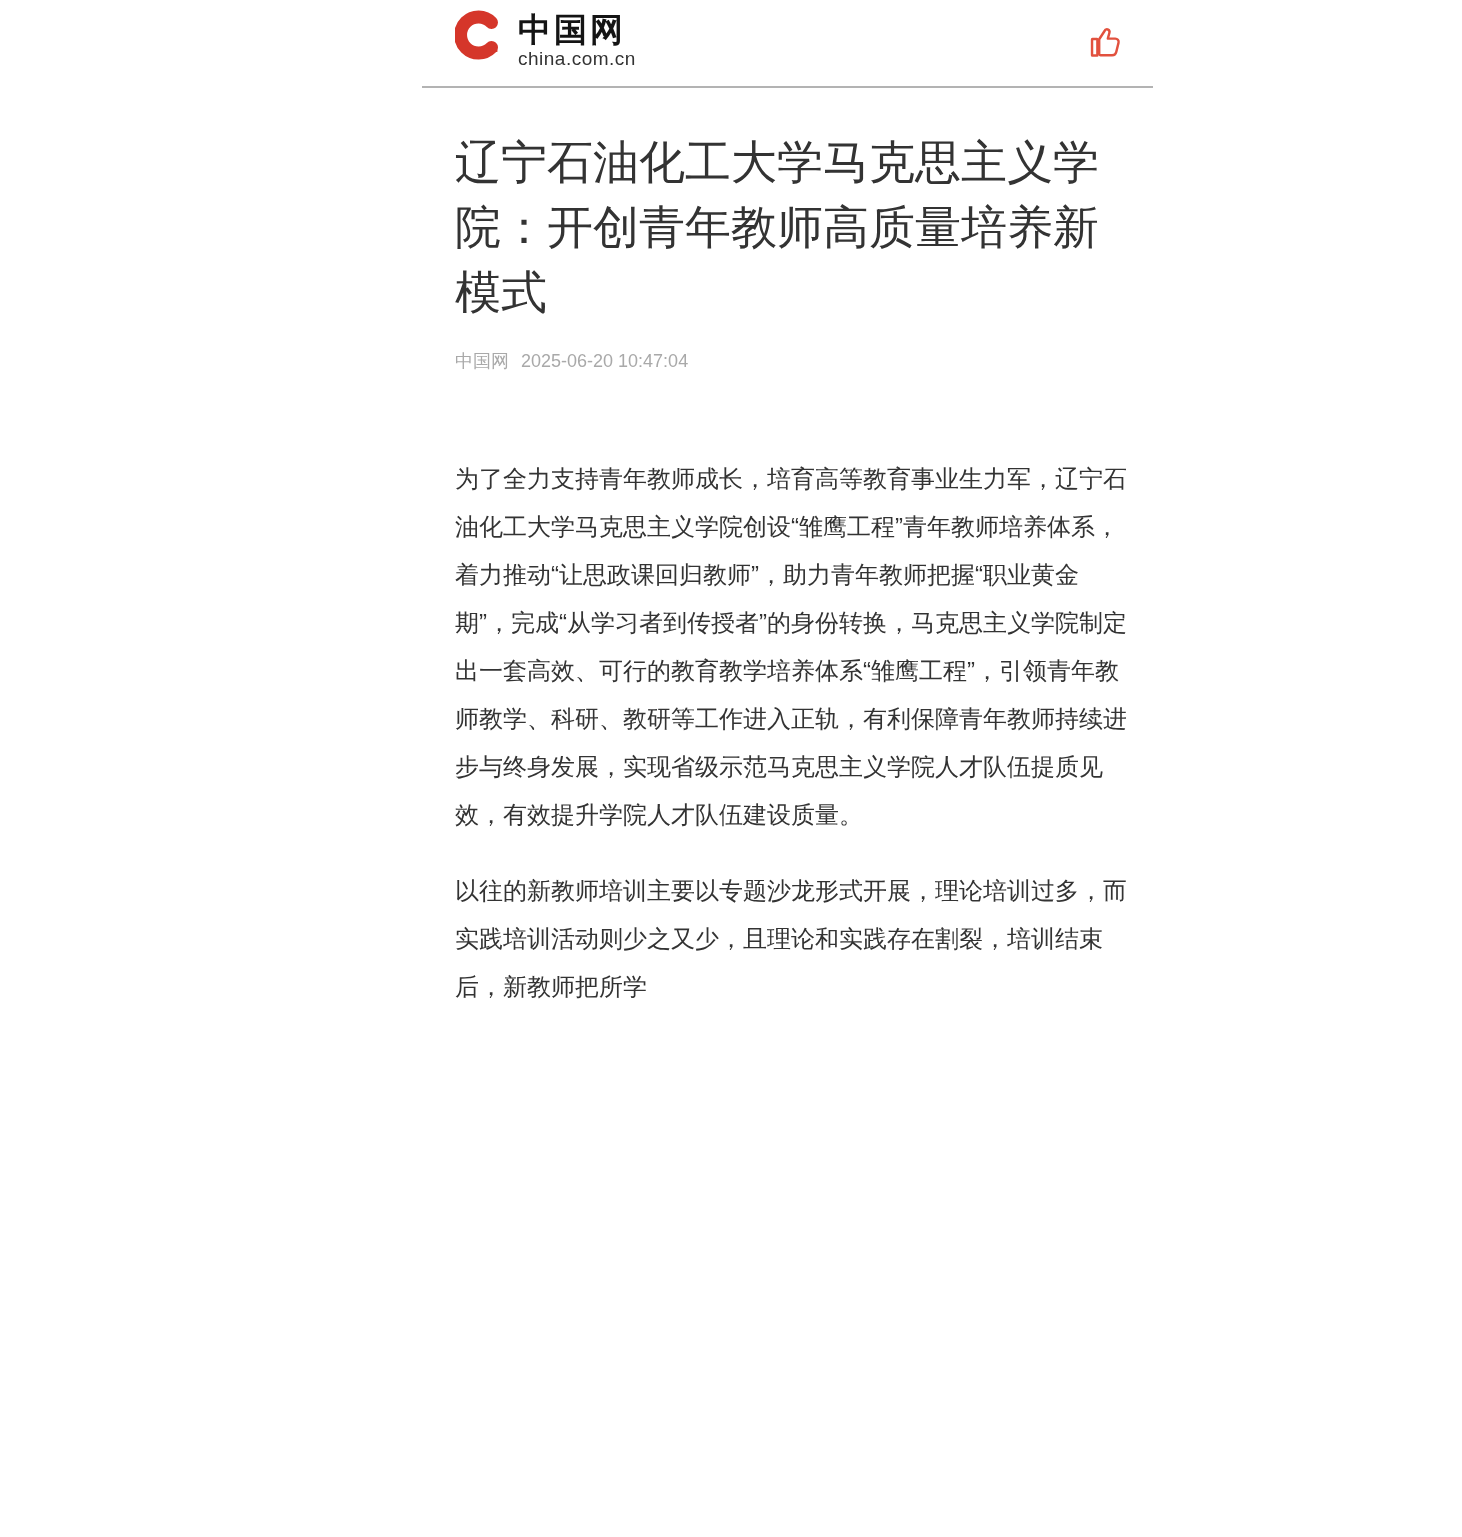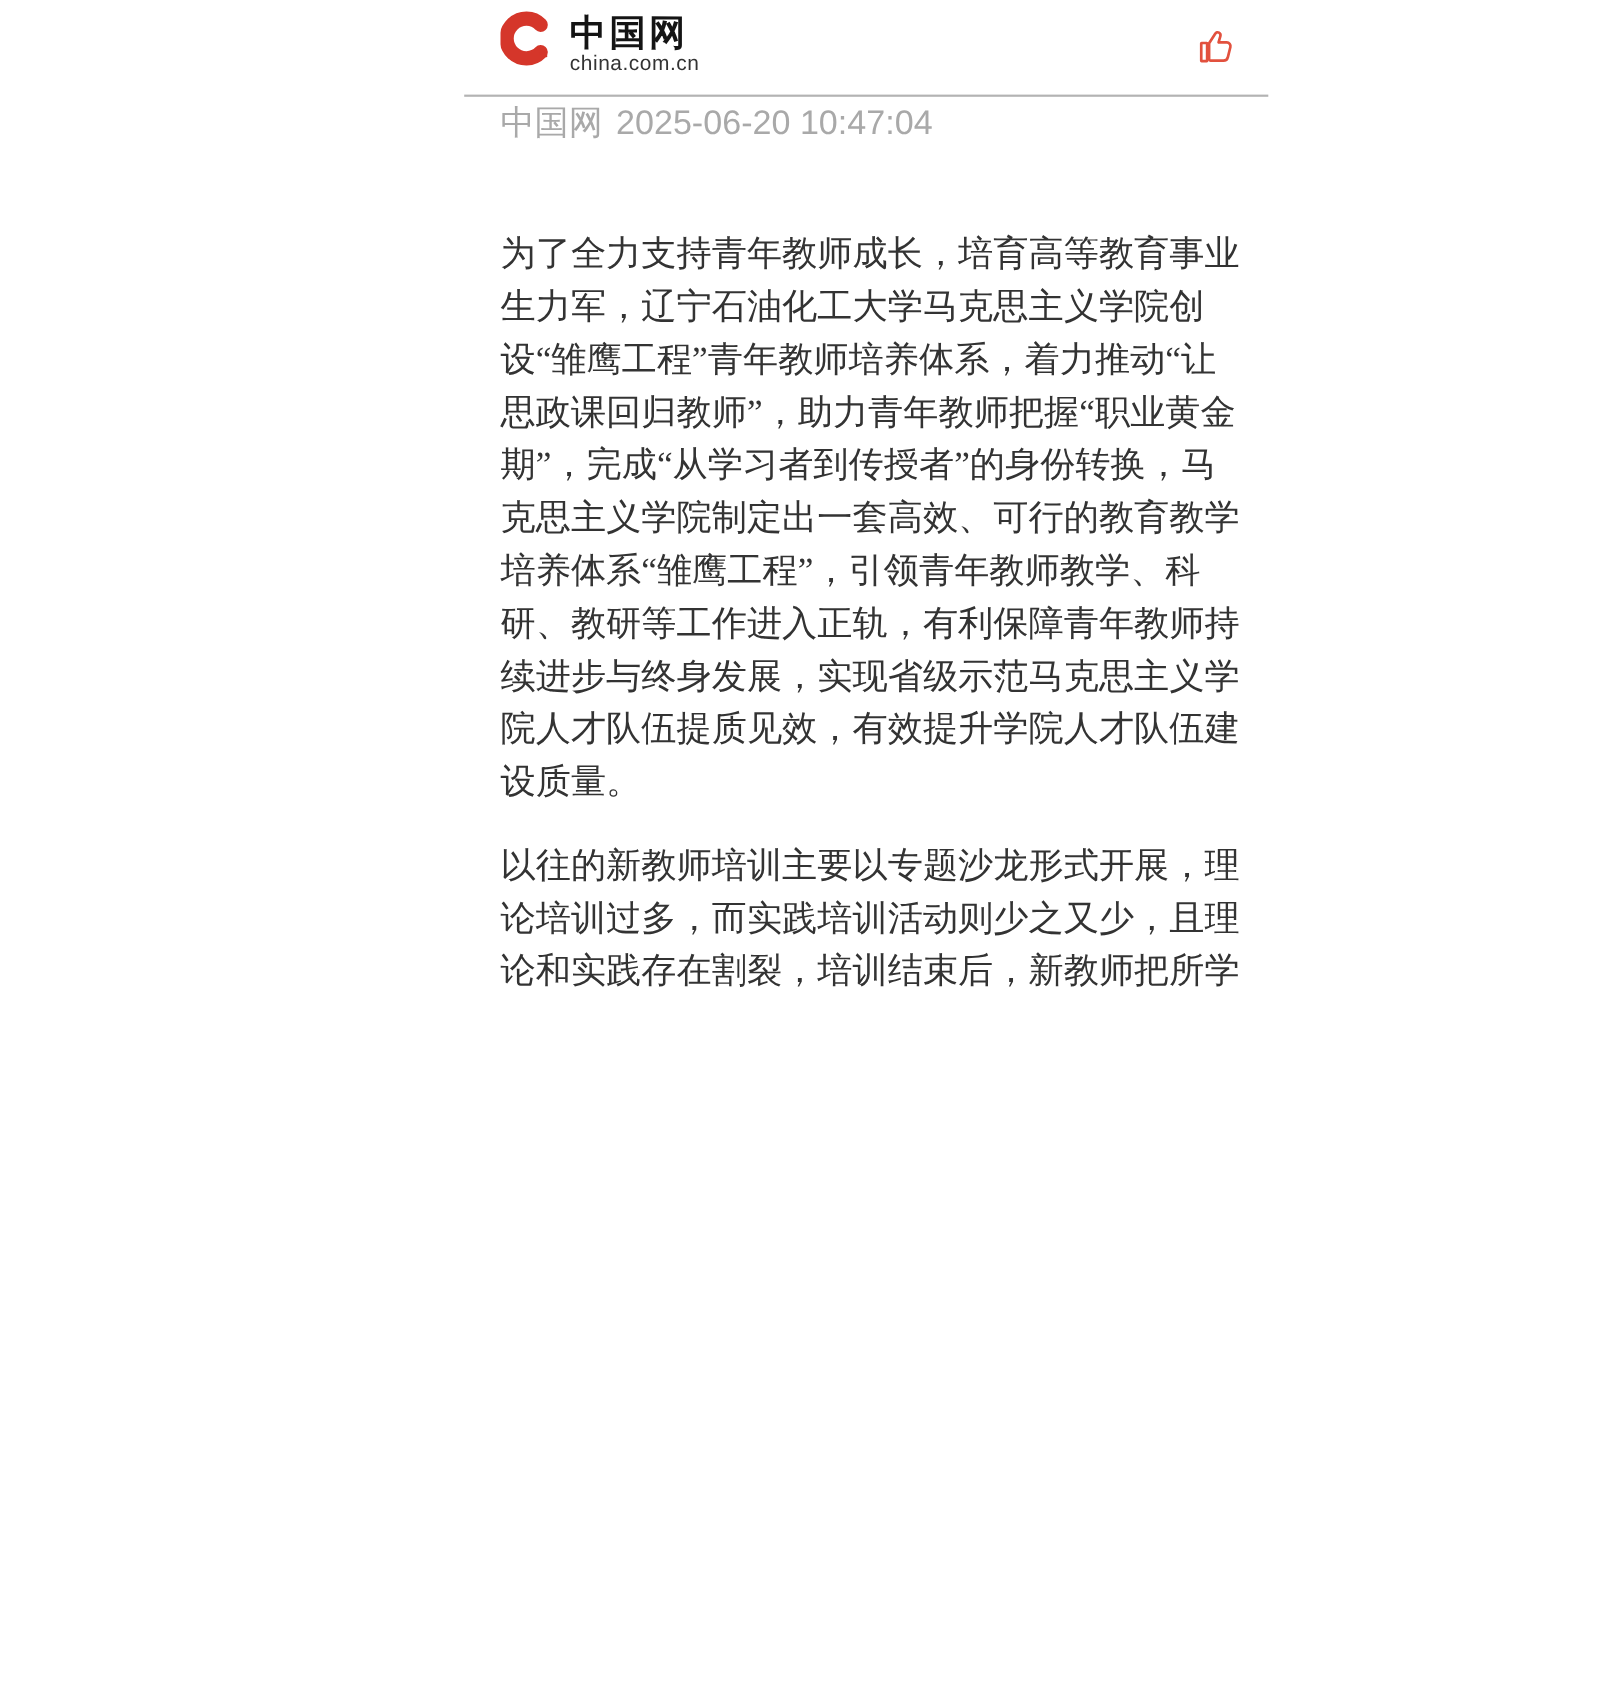--- a/index.html
+++ b/index.html
@@ -61,34 +61,33 @@
   .like-btn svg { width: 100%; height: 100%; display: block; }
   .article { padding: 0 22px 0 33px; }
   .title {
     margin: 42px 0 0 0;
     font-size: 46px;
     font-weight: 400;
     line-height: 65px;
     color: #333333;
   }
   .byline {
-    margin-top: 8px;
-    font-size: 31px;
+    margin-top: 20px;
+    font-size: 18px;
     line-height: 32px;
     color: #a9a9a9;
   }
   .byline .source { margin-right: 12px; }
   .body { padding-top: 50px; }
   .body p {
-    font-size: 32px;
+    font-size: 24px;
     line-height: 48px;
     color: #333333;
     margin: 28px 0;
     word-break: break-all;
-    font-family: Liberation Serif, serif;
   }
 </style>
 </head>
 <body>
 
 <div class="container">
 
   <div class="header">
     <a class="logo">
       <span>
@@ -109,20 +108,21 @@
       <span>
         <svg viewBox="0 0 24 24" aria-hidden="true">
           <rect x="3.1" y="9.9" width="3.3" height="10.1" rx="0.2" fill="none" stroke="#e2513e" stroke-width="1.5"></rect>
           <path d="M7.5 19.2 V10 L11 4.6 c0.4-0.7 1.3-0.9 2-0.5 0.7 0.4 1 1.2 0.8 1.9 l-1 3.6 h4.6 c1.3 0 2.3 1.2 2 2.5 l-1.4 5.7 c-0.3 1.2-1.3 2-2.5 2 H8.3 c-0.3 0-0.6-0.2-0.8-0.6 Z" fill="none" stroke="#e2513e" stroke-width="1.5" stroke-linejoin="round"></path>
         </svg>
       </span>
     </button>
   </div>
 
   <div class="article">
+    <h1 class="title">辽宁石油化工大学马克思主义学院：开创青年教师高质量培养新模式</h1>
     <div class="byline">
       <span class="source">中国网</span><span>2025-06-20 10:47:04</span>
     </div>
     <div class="body">
         <p>为了全力支持青年教师成长，培育高等教育事业生力军，辽宁石油化工大学马克思主义学院创设“雏鹰工程”青年教师培养体系，着力推动“让思政课回归教师”，助力青年教师把握“职业黄金期”，完成“从学习者到传授者”的身份转换，马克思主义学院制定出一套高效、可行的教育教学培养体系“雏鹰工程”，引领青年教师教学、科研、教研等工作进入正轨，有利保障青年教师持续进步与终身发展，实现省级示范马克思主义学院人才队伍提质见效，有效提升学院人才队伍建设质量。</p>
         <p>以往的新教师培训主要以专题沙龙形式开展，理论培训过多，而实践培训活动则少之又少，且理论和实践存在割裂，培训结束后，新教师把所学</p>
       </div>
   </div>
 
 </div>

